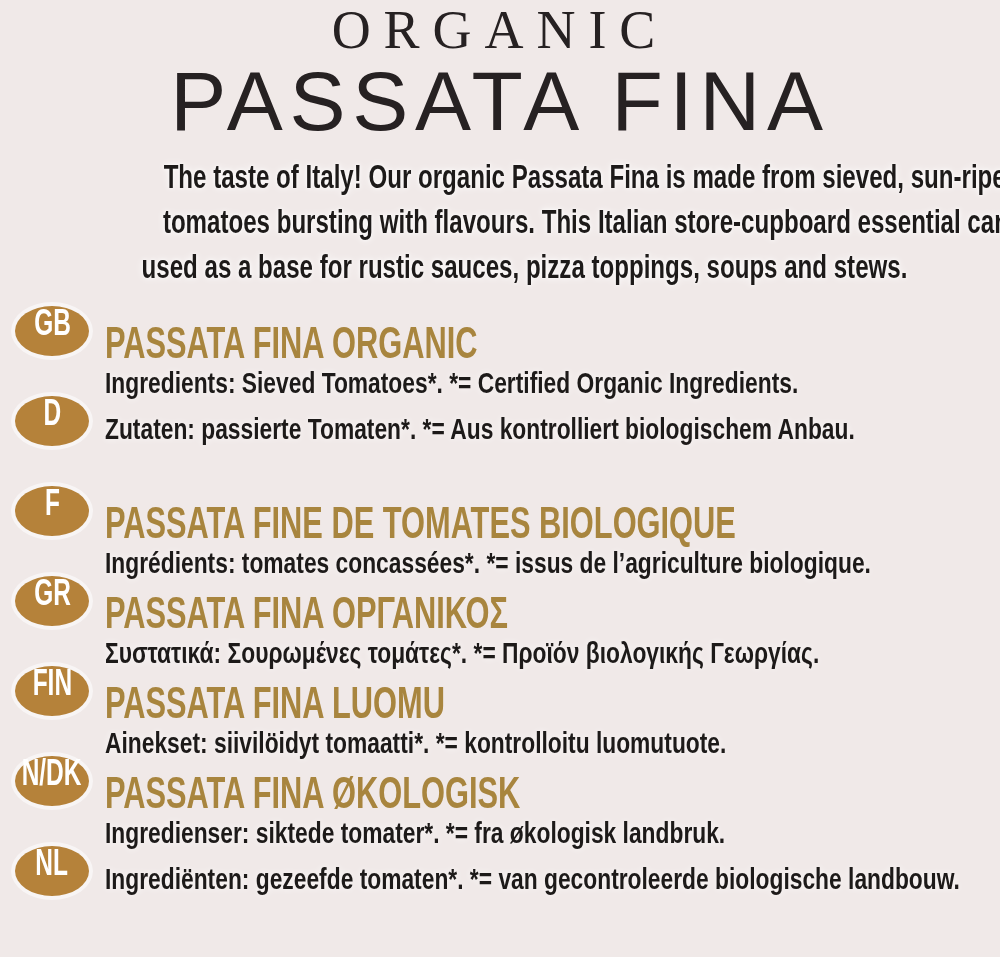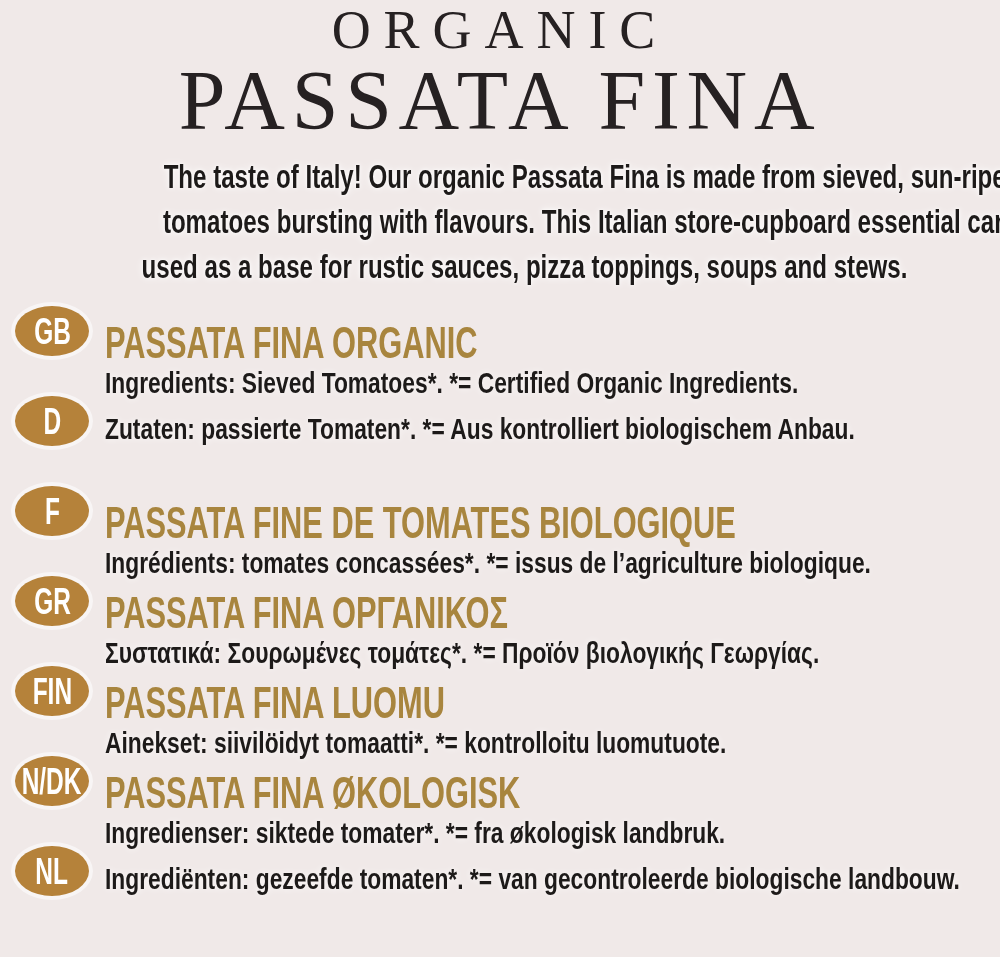--- a/index.html
+++ b/index.html
@@ -18,21 +18,21 @@
     text-align: center;
     font-family: "Liberation Serif", serif;
     font-size: 54px;
     line-height: 1.06;
     letter-spacing: 0.24em;
     color: var(--title_ink, #262122);
   }
   .title {
     margin: 0;
     text-align: center;
-    font-family: Liberation Serif, serif;
+    font-family: Liberation Sans, sans-serif;
     font-weight: 500;
     font-size: 84px;
     line-height: 1.0;
     letter-spacing: 0.08em;
     color: var(--title_ink, #262122);
   }
   .kicker span, .title span { display: inline-block; }
   
   .intro { margin: 11px 0 0 0; }
   .intro-line { text-align: center; height: 45px; line-height: 45px; }
@@ -48,21 +48,21 @@
   
   .entries { margin-top: 15px; padding-left: 15px; }
   .entry { display: flex; align-items: flex-start; height: 90px; }
   .badge {
     flex: 0 0 74px;
     width: 74px; height: 50px;
     margin-top: 2px; margin-right: 16px;
     border-radius: 50%;
     background: var(--badge_gold, #b5823a);
     box-shadow: 0 0 0 4px rgba(255,255,255,0.55);
-    display: flex; align-items: center; justify-content: center;
+    display: flex; justify-content: center;
   }
   .badge-label {
     color: #ffffff;
     font-weight: bold;
     font-size: 34px;
     line-height: 1;
     white-space: nowrap;
     transform: scale(0.72, 1.08);
     transform-origin: 50% 50%;
   }

